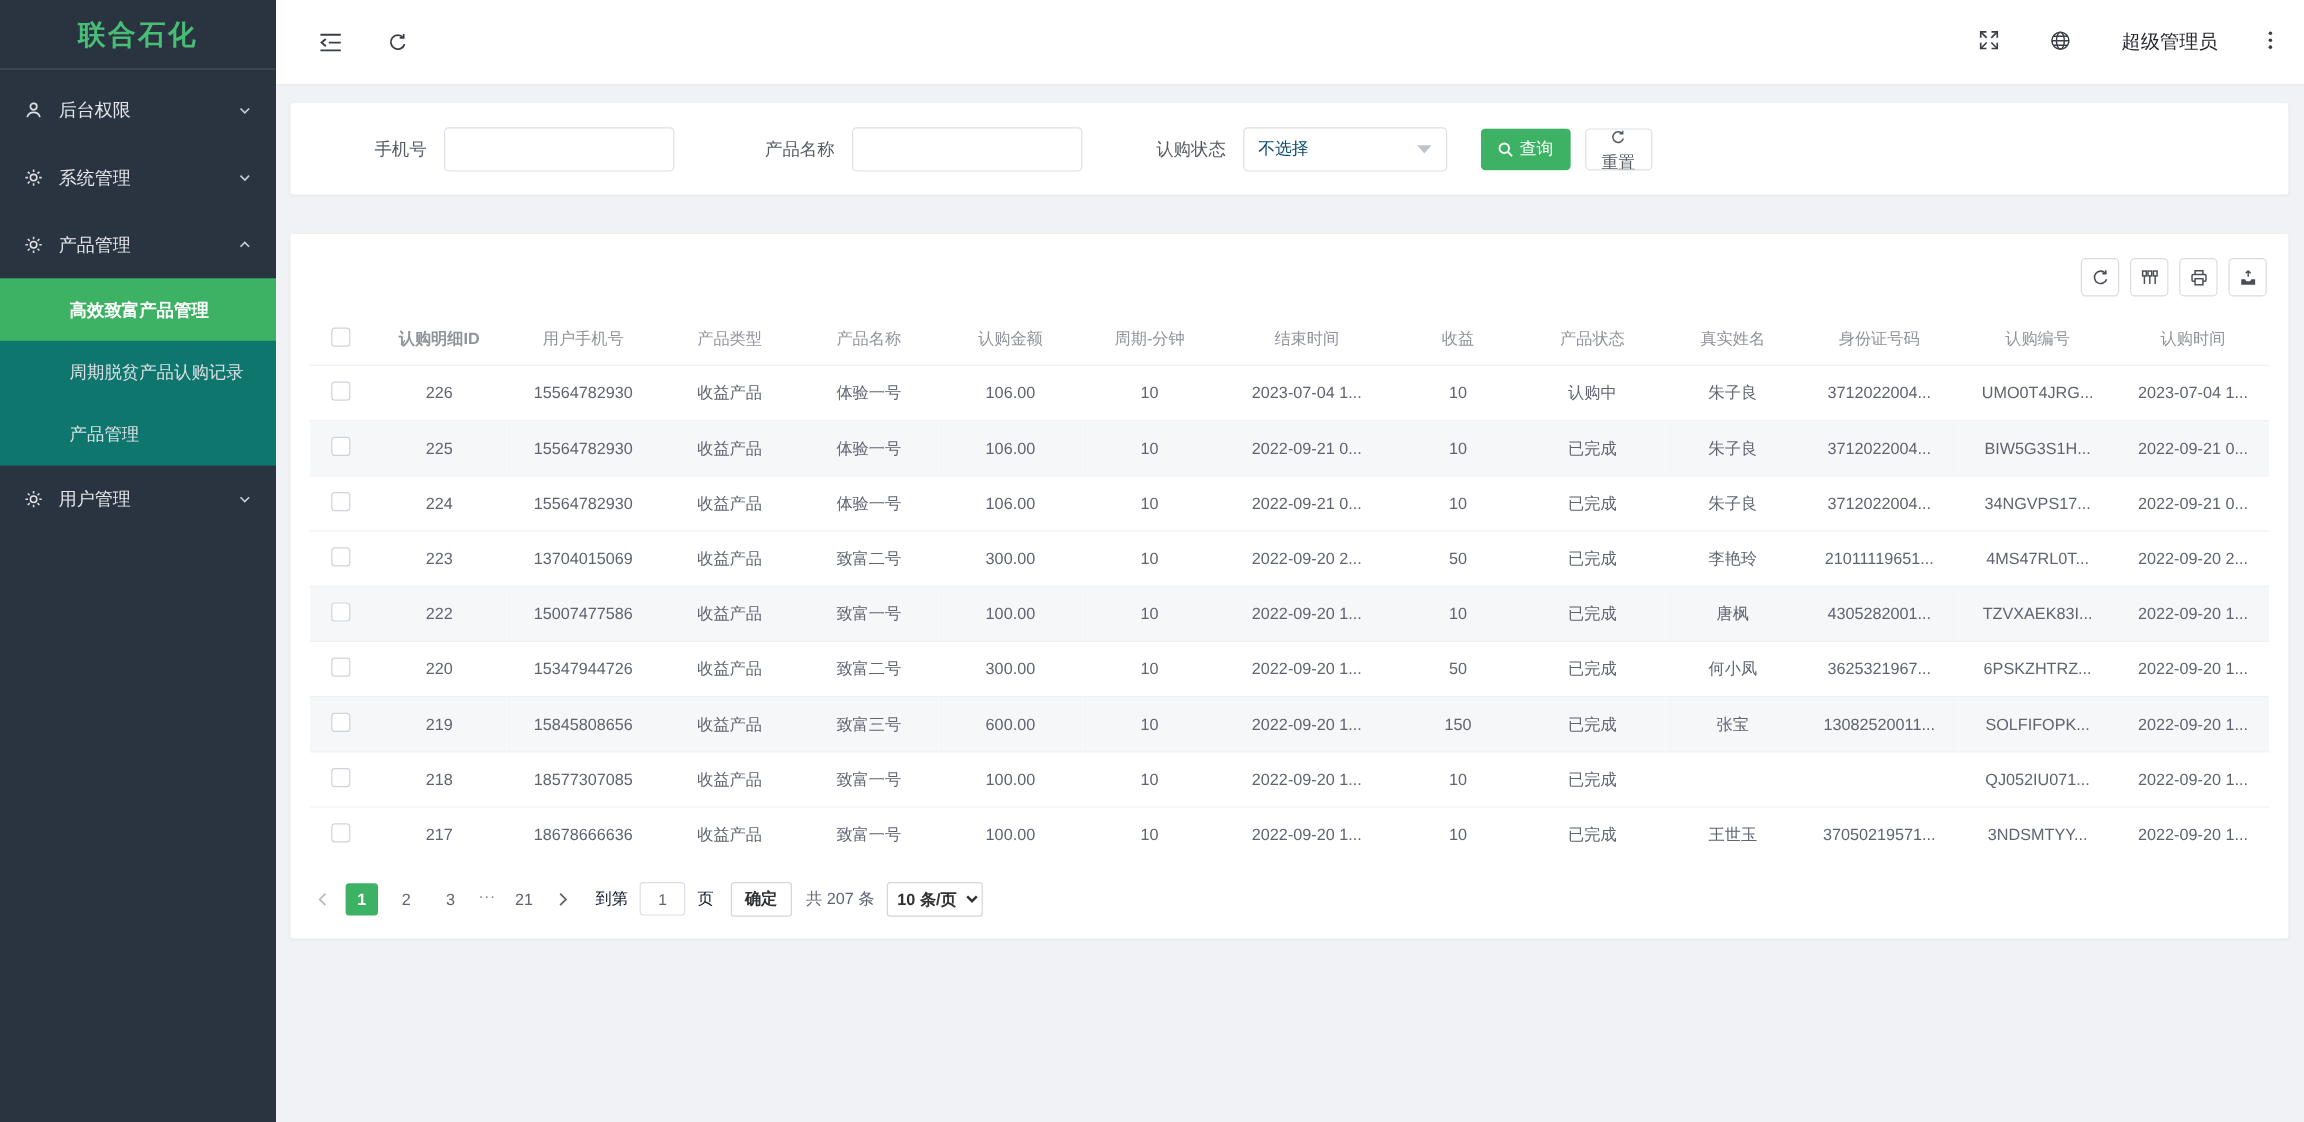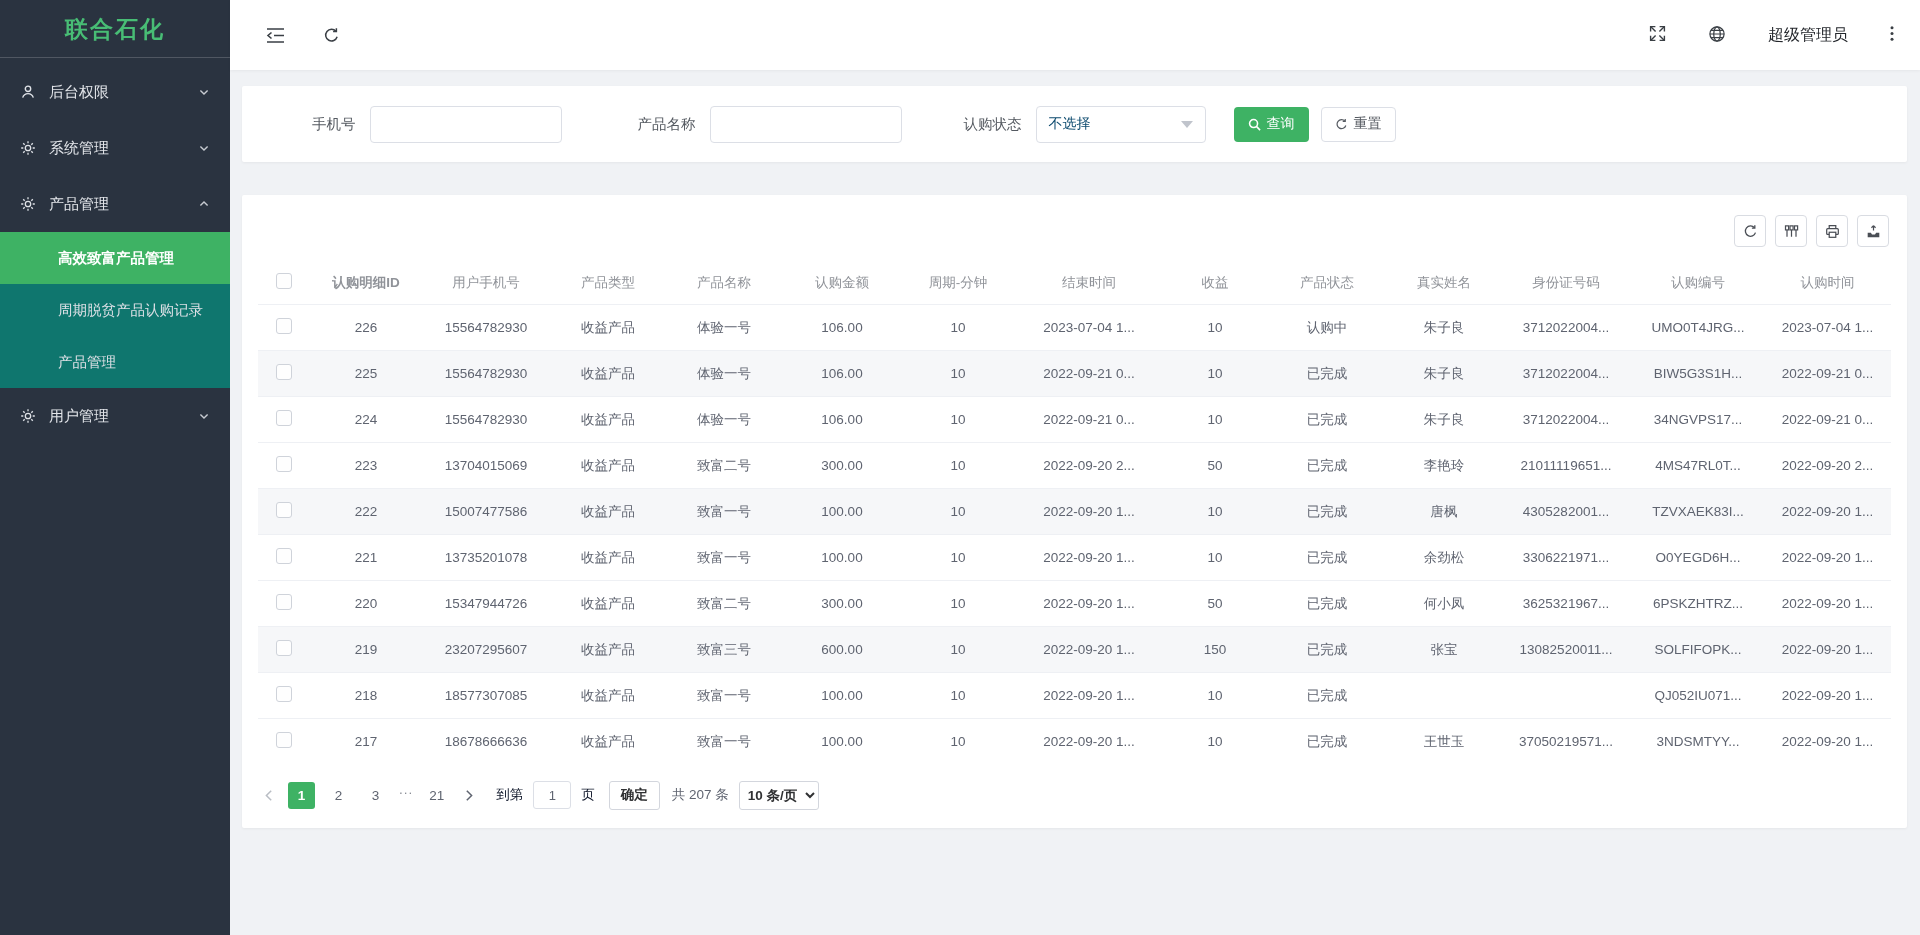--- a/index.html
+++ b/index.html
@@ -30,21 +30,21 @@
   .filter-card { margin:16px 13px 0 12px; background:#fff; height:76px; display:flex; align-items:center; padding-left:70px; box-shadow:0 1px 3px rgba(0,0,0,0.05); border-radius:2px; }
   .f-label { font-size:14.5px; color:#555a61; margin-right:14px; white-space:nowrap; }
   .f-input { width:192px; height:37px; border:1px solid #dcdfe6; border-radius:4px; background:#fff; font-size:14px; padding:0 10px; color:#333; outline:none; }
   .f-group { display:flex; align-items:center; }
   .gap1 { margin-left:76px; } .gap2 { margin-left:62px; }
   .f-select { width:170px; height:37px; border:1px solid #dcdfe6; border-radius:4px; background:#fff; display:flex; align-items:center; padding:0 12px; cursor:pointer; }
   .f-select .ph { color:#0c4a6e; font-size:14px; flex:1; }
   .caret-down { width:0; height:0; border-left:6px solid transparent; border-right:6px solid transparent; border-top:7px solid #c0c4cc; }
   .btn { height:35px; border-radius:4px; font-size:14px; display:inline-flex; align-items:center; gap:6px; padding:0 13px; cursor:pointer; border:1px solid transparent; }
   .btn-primary { color:#fff; margin-left:28px; }
-  .btn-plain { background:#fff; border:1px solid #dcdfe6; color:#555a61; margin-left:12px; }
+  .btn-plain { background:#fff; border:1px solid #dcdfe6; color:#555a61; margin-left:12px;flex-direction:column; }
 
   
   .table-card { margin:33px 13px 0 12px; background:#fff; padding:12px 16px 14px; box-shadow:0 1px 3px rgba(0,0,0,0.05); border-radius:2px; }
   .tc-toolbar { display:flex; justify-content:flex-end; gap:9px; padding:8px 2px 16px; }
   .tool-btn { width:32px; height:32px; border:1px solid #d9dce2; border-radius:4px; background:#fff; display:inline-flex; align-items:center; justify-content:center; color:#4a4e55; cursor:pointer; }
   table { width:100%; border-collapse:collapse; table-layout:fixed; }
   thead th { font-size:13.5px; font-weight:normal; color:#909399; padding:10px 4px 12px; text-align:center; white-space:nowrap; overflow:hidden; }
   tbody td { font-size:13.5px; color:#5f6470; height:46px; text-align:center; border-top:1px solid #eef0f4; white-space:nowrap; overflow:hidden; }
   tbody tr.striped { background:#f6f7f9; }
   th:nth-child(1),td:nth-child(1){width:52px;} th:nth-child(2){width:112px;font-weight:bold;} th:nth-child(3){width:128px;}
@@ -343,54 +343,38 @@
               <td>2022-09-20 1...</td>
               <td>10</td>
               <td>已完成</td>
               <td>唐枫</td>
               <td>4305282001...</td>
               <td>TZVXAEK83I...</td>
               <td>2022-09-20 1...</td>
             </tr>
             <tr>
               <td><span class="cbx"></span></td>
-              <td>221</td>
-              <td>13735201078</td>
-              <td>收益产品</td>
-              <td>致富一号</td>
-              <td>100.00</td>
-              <td>10</td>
-              <td>2022-09-20 1...</td>
-              <td>10</td>
-              <td>已完成</td>
-              <td>余劲松</td>
-              <td>3306221971...</td>
-              <td>O0YEGD6H...</td>
-              <td>2022-09-20 1...</td>
-            </tr>
-            <tr>
-              <td><span class="cbx"></span></td>
               <td>220</td>
               <td>15347944726</td>
               <td>收益产品</td>
               <td>致富二号</td>
               <td>300.00</td>
               <td>10</td>
               <td>2022-09-20 1...</td>
               <td>50</td>
               <td>已完成</td>
               <td>何小凤</td>
               <td>3625321967...</td>
               <td>6PSKZHTRZ...</td>
               <td>2022-09-20 1...</td>
             </tr>
             <tr class="striped">
               <td><span class="cbx"></span></td>
               <td>219</td>
-              <td>23207295607</td>
+              <td>15845808656</td>
               <td>收益产品</td>
               <td>致富三号</td>
               <td>600.00</td>
               <td>10</td>
               <td>2022-09-20 1...</td>
               <td>150</td>
               <td>已完成</td>
               <td>张宝</td>
               <td>13082520011...</td>
               <td>SOLFIFOPK...</td>

